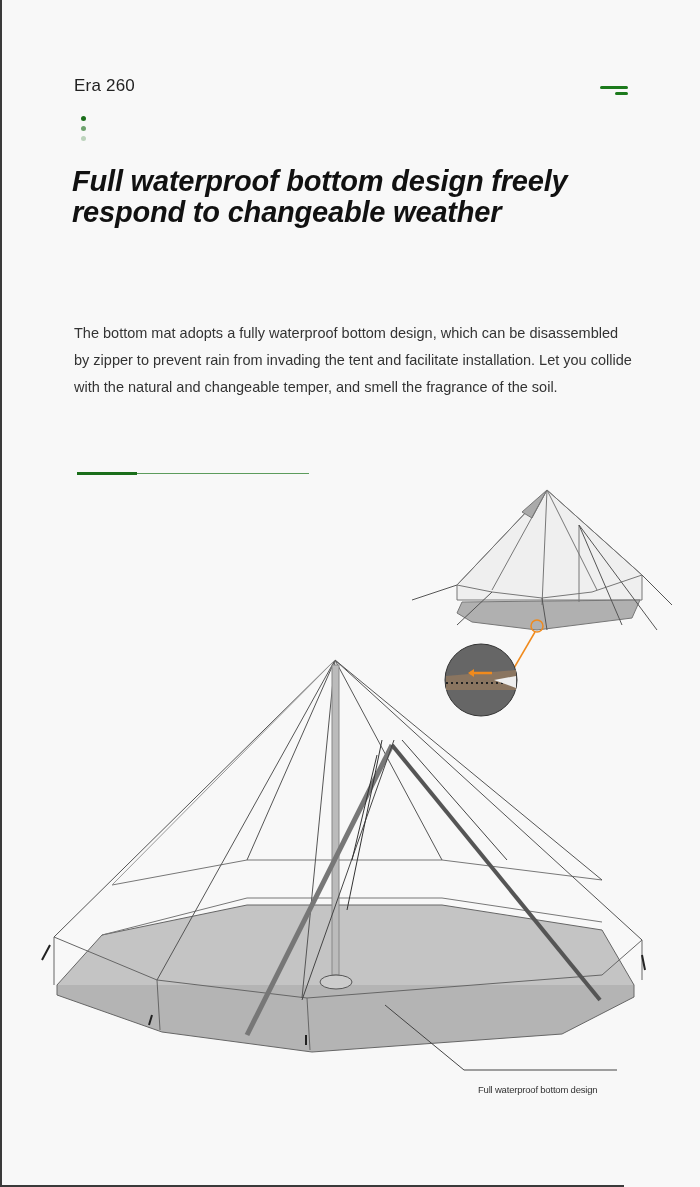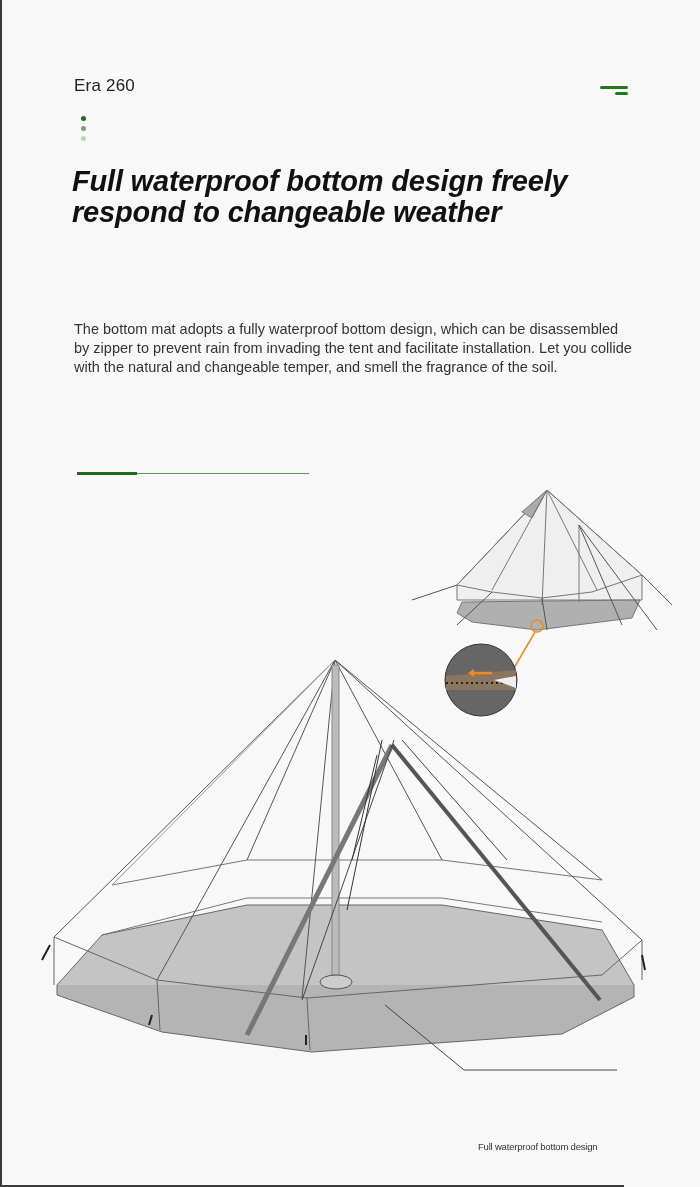--- a/index.html
+++ b/index.html
@@ -29,28 +29,28 @@
     .d2 { background: #6ea26e; }
     .d3 { background: #bcd3bc; }
     .title {
       position: absolute; left: 70px; top: 166px; width: 560px;
       font-size: 29px; font-weight: bold; color: #111; line-height: 31px;
       letter-spacing: -0.2px;
       font-style: italic;
     }
     .desc {
       position: absolute; left: 72px; top: 320px; width: 560px;
-      font-size: 14.5px; color: #333; line-height: 19px;
+      font-size: 14.5px; color: #333; line-height: 27px;
     }
     .progress { position: absolute; left: 75px; top: 472px; width: 232px; height: 3px; }
     .progress .track { position: absolute; left: 0; top: 1px; width: 232px; height: 1px; background: #5c9c5c; }
     .progress .fill { position: absolute; left: 0; top: 0; width: 60px; height: 3px; background: #1a6e1a; }
     .illus { position: absolute; left: 0; top: 480px; width: 700px; height: 620px; }
     .caption {
-      position: absolute; left: 476px; top: 1141px;
+      position: absolute; left: 476px; top: 1084px;
       font-size: 9.5px; color: #333; letter-spacing: -0.2px;
     }
   </style>
 </head>
 <body>
 
 <div class="frame">
 
   <div class="brand">Era 260</div>
 

